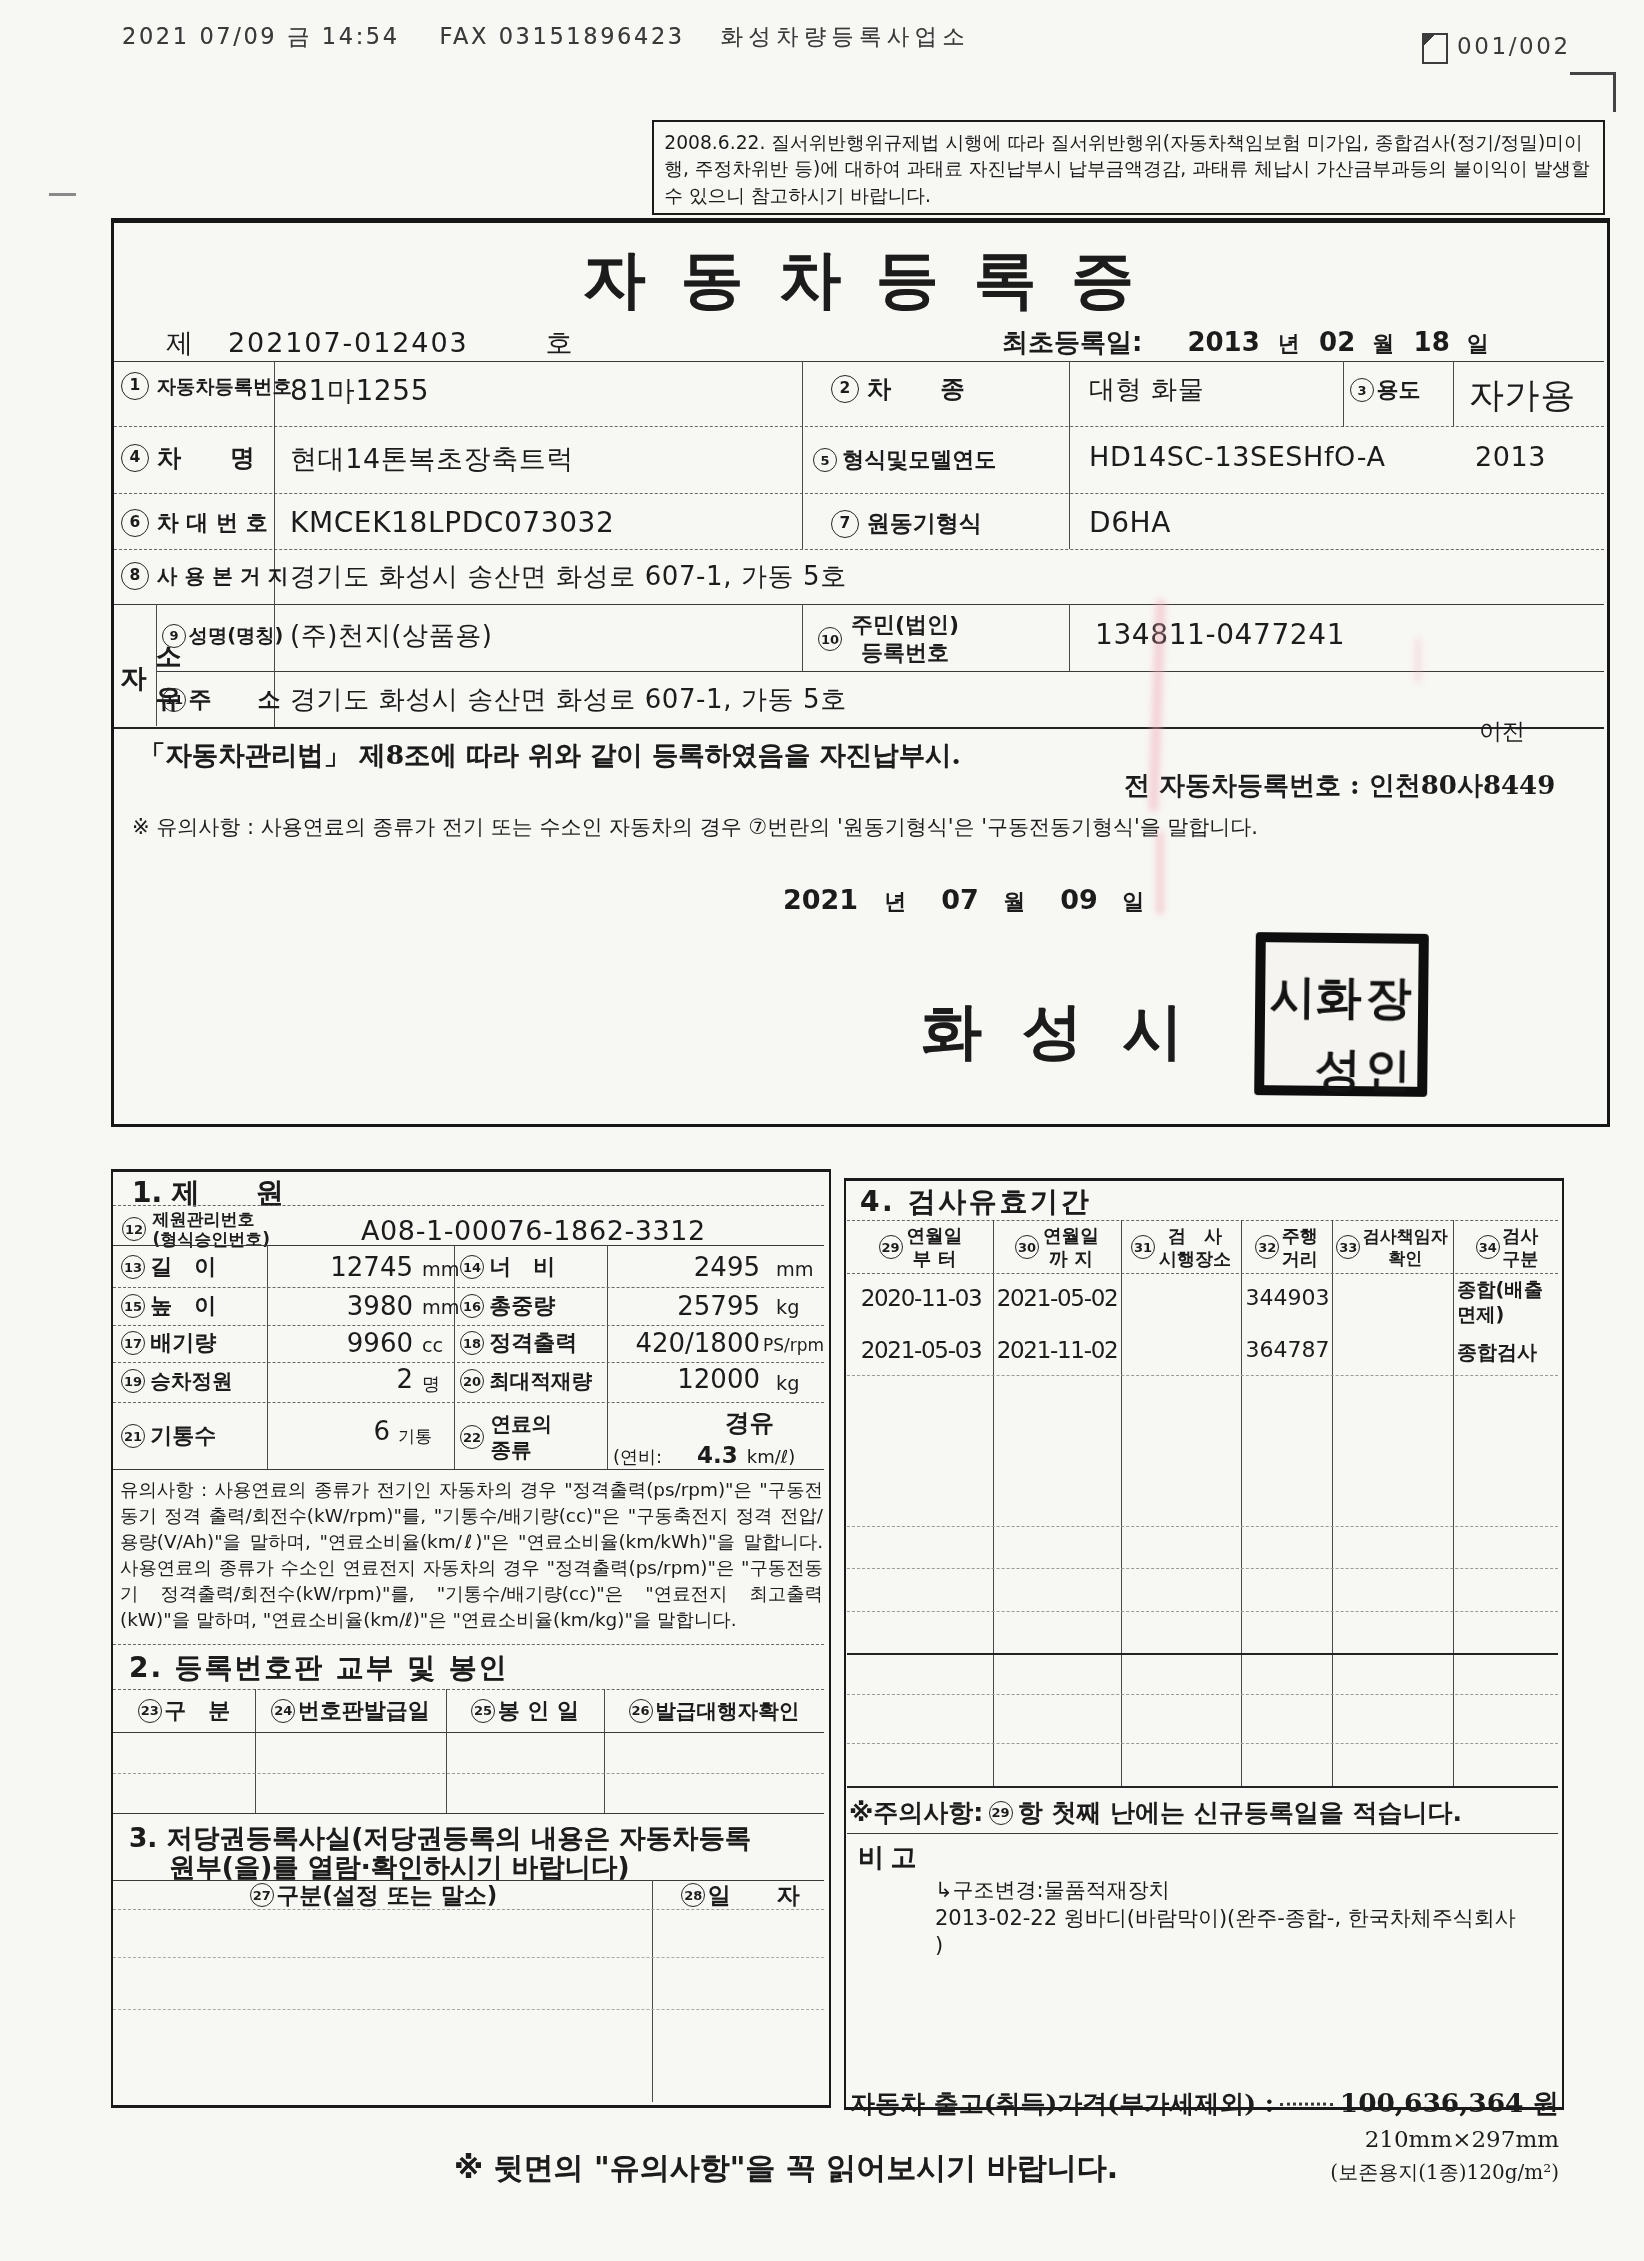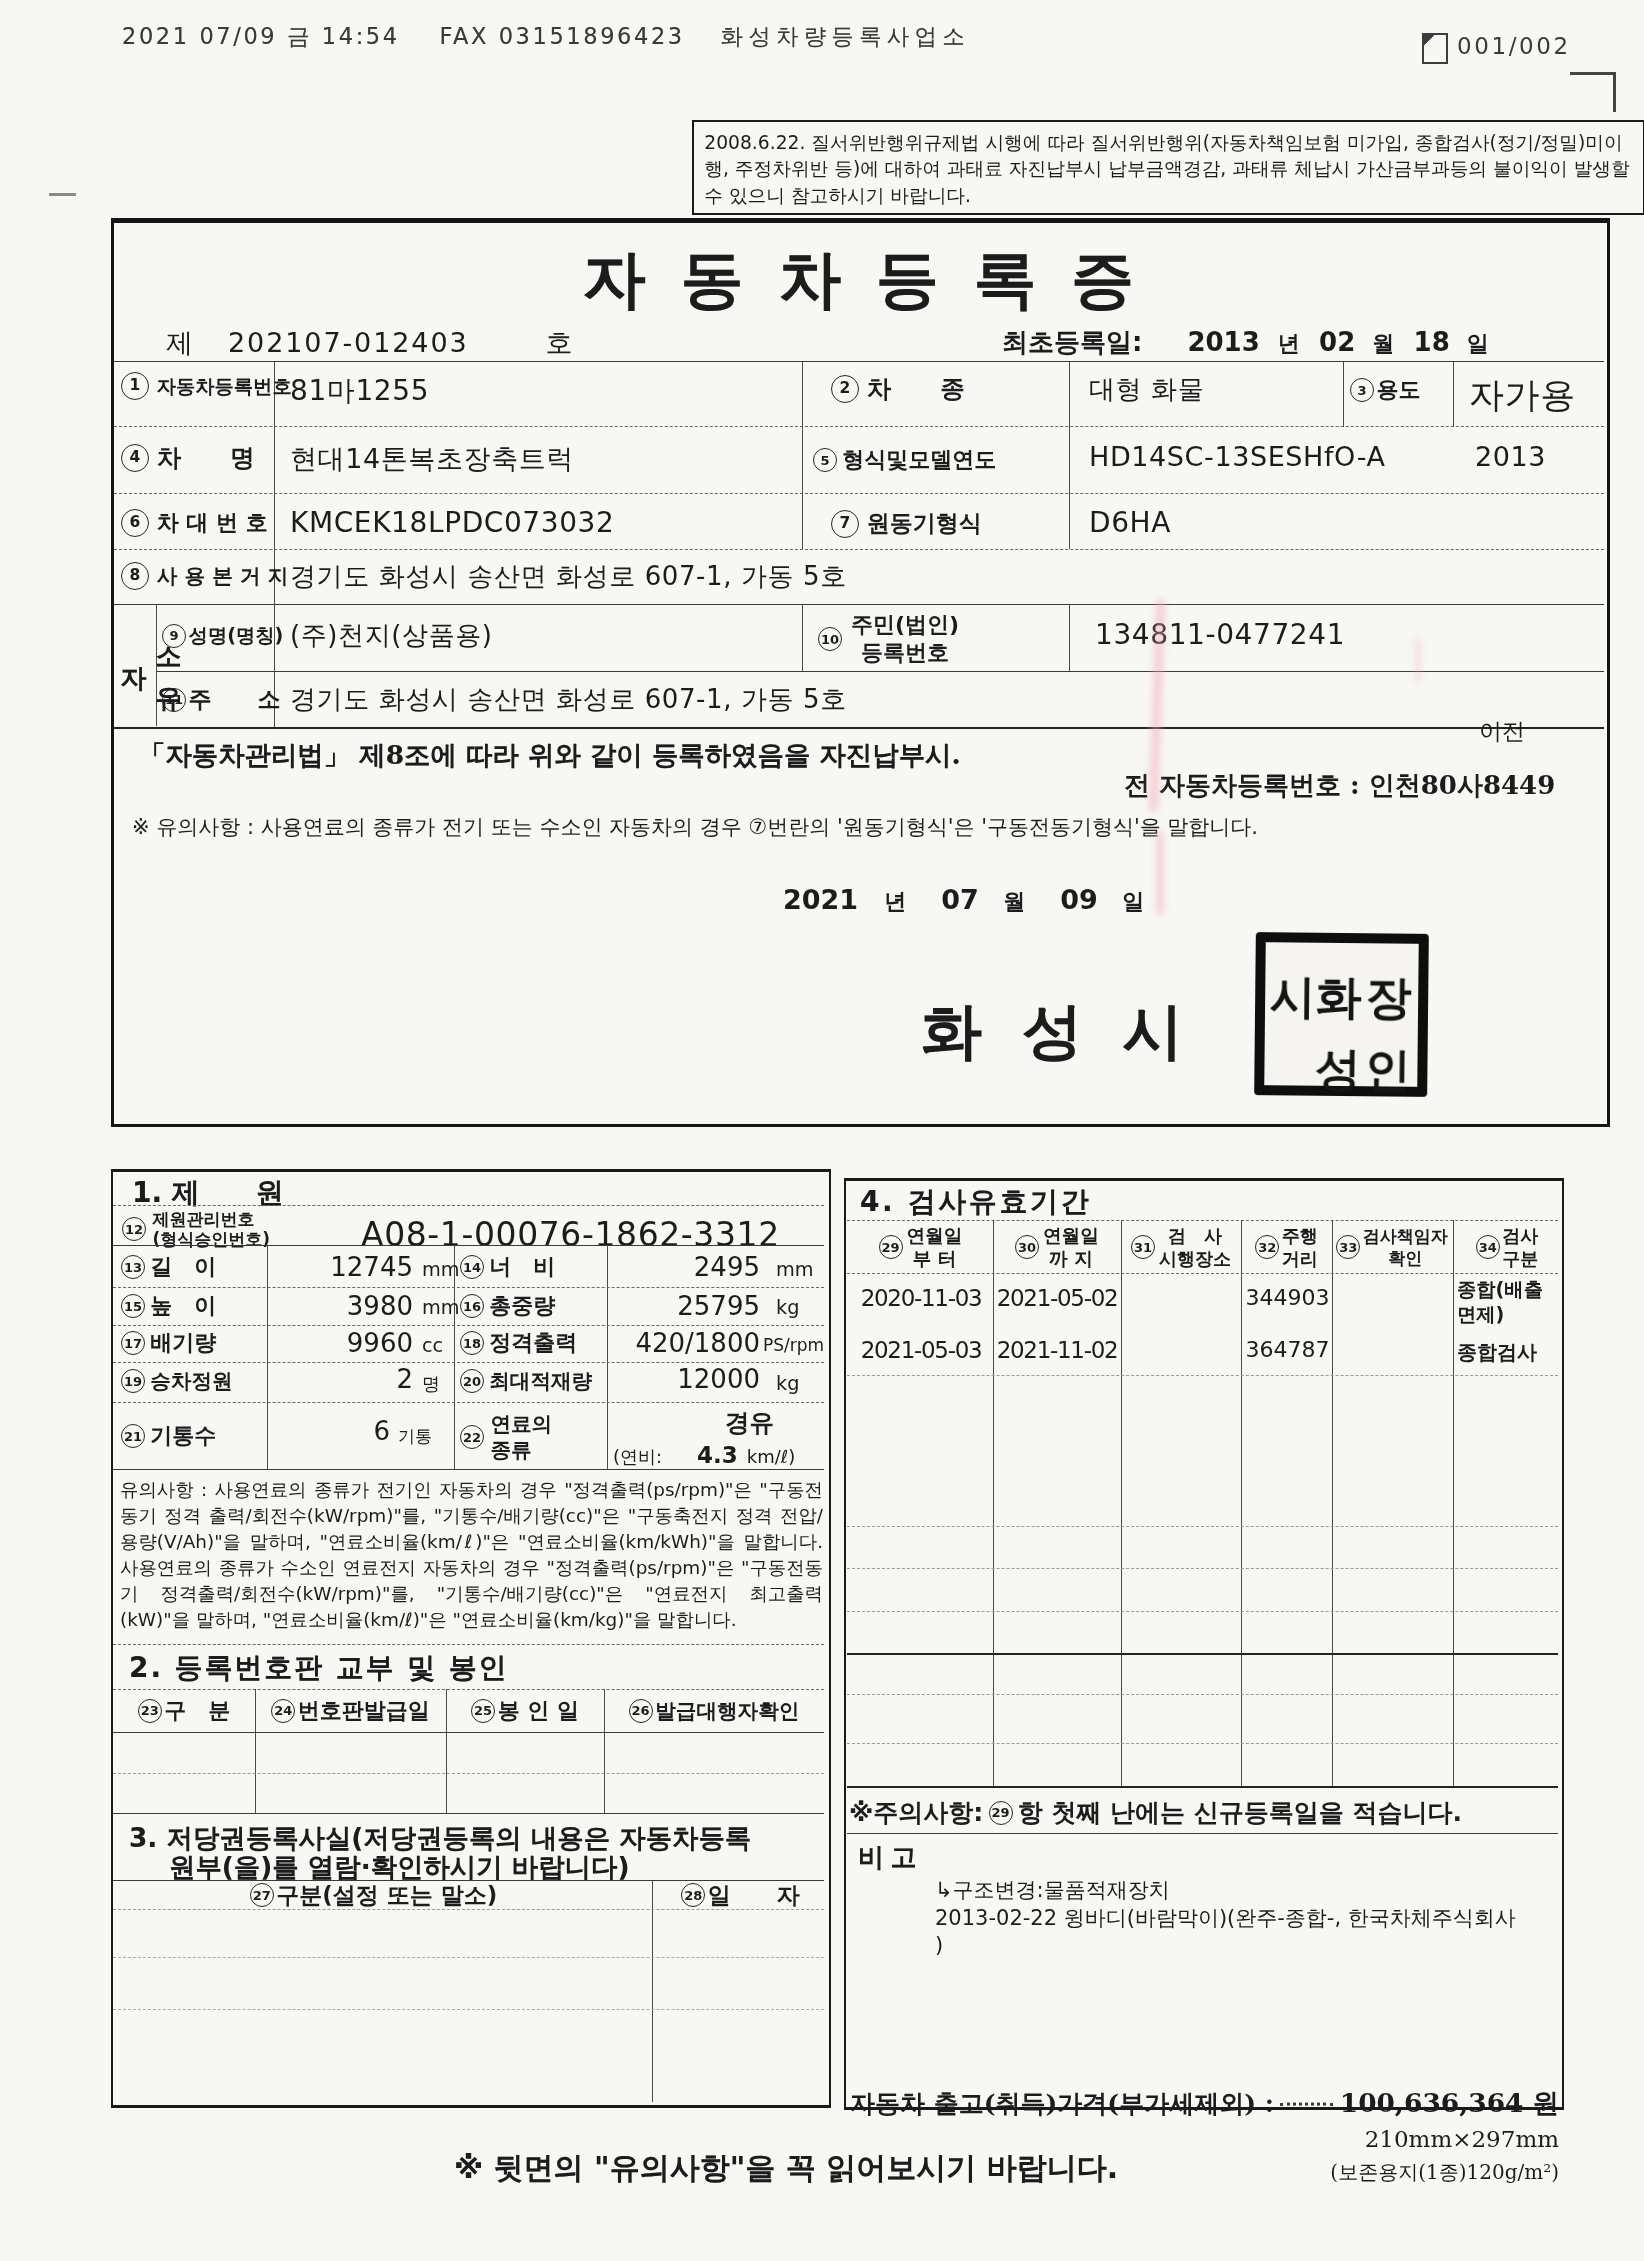--- a/index.html
+++ b/index.html
@@ -38,21 +38,21 @@
   <div class="a" style="left:1422px;top:33px;display:flex;align-items:flex-start;gap:9px;">
     <span style="width:22px;height:27px;border:2.6px solid #3c3c3c;display:inline-block;background:
       linear-gradient(135deg,#3c3c3c 0 7.7px,transparent 7.7px);"></span>
     <span class="faxtxt" style="font-size:23px;">001/002</span>
   </div>
   <div class="a" style="left:1570px;top:72px;width:46px;border-top:3.2px solid #444;"></div>
   <div class="a" style="left:1613px;top:72px;height:40px;border-left:3.2px solid #444;"></div>
   <div class="a" style="left:49px;top:193px;width:27px;border-top:3.9px solid #8a8a8a;"></div>
 
 
-  <div class="box" style="left:652px;top:120px;width:928px;height:76px;padding:7.7px 10.3px;border-width:2.6px;margin-left:40px;">
+  <div class="box" style="left:652px;top:120px;width:928px;height:76px;padding:7.7px 10.3px;border-width:2.6px;">
     <div style="font-size:18.7px;line-height:26.4px;font-weight:500;">2008.6.22. 질서위반행위규제법 시행에 따라 질서위반행위(자동차책임보험 미가입, 종합검사(정기/정밀)미이행, 주정차위반 등)에 대하여 과태료 자진납부시 납부금액경감, 과태류 체납시 가산금부과등의 불이익이 발생할 수 있으니 참고하시기 바랍니다.</div>
   </div>
 
   <div class="box" style="left:111px;top:218px;width:1493px;height:901px;border-width:5.2px 3.2px 3.9px 3.2px;border-color:#161616;"></div>
 
   <div class="a serif smudge" style="left:111px;top:237px;width:1495px;text-align:center;font-size:63px;font-weight:700;letter-spacing:.55em;text-indent:.55em;">자동차등록증</div>
 
   <div class="a" style="left:166px;top:325px;display:flex;align-items:baseline;font-size:27px;">
     <span>제</span>
     <span style="margin-left:35px;letter-spacing:1.9px;">202107-012403</span>
@@ -183,21 +183,21 @@
   <div class="a smudge" style="left:132px;top:1174px;font-size:28px;font-weight:700;">1. 제　　원</div>
   <div class="hl" style="left:113px;top:1205px;width:711px;"></div>
 
   <div class="a" style="left:122px;top:1209px;display:flex;align-items:center;gap:6.4px;">
     <span class="circ sm">12</span>
     <span style="display:flex;flex-direction:column;font-size:17px;font-weight:600;line-height:20px;">
       <span>제원관리번호</span>
       <span>(형식승인번호)</span>
     </span>
   </div>
-  <div class="a val" style="left:361px;top:1215px;font-size:33px;">A08-1-00076-1862-3312</div>
+  <div class="a val" style="left:361px;top:1215px;font-size:27px;">A08-1-00076-1862-3312</div>
 
   <div class="hm" style="left:113px;top:1245px;width:711px;"></div>
   <div class="vl" style="left:267px;top:1245px;height:224px;"></div>
   <div class="vl" style="left:454px;top:1245px;height:224px;"></div>
   <div class="vl" style="left:607px;top:1245px;height:224px;"></div>
   <div class="hl" style="left:113px;top:1287px;width:711px;"></div>
   <div class="hl" style="left:113px;top:1325px;width:711px;"></div>
   <div class="hl" style="left:113px;top:1362px;width:711px;"></div>
   <div class="hl" style="left:113px;top:1402px;width:711px;"></div>
   <div class="hm" style="left:113px;top:1469px;width:711px;"></div>

